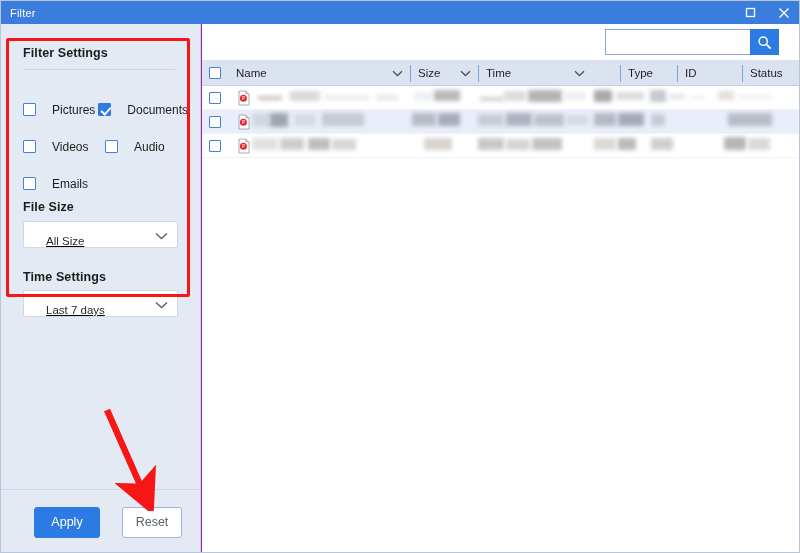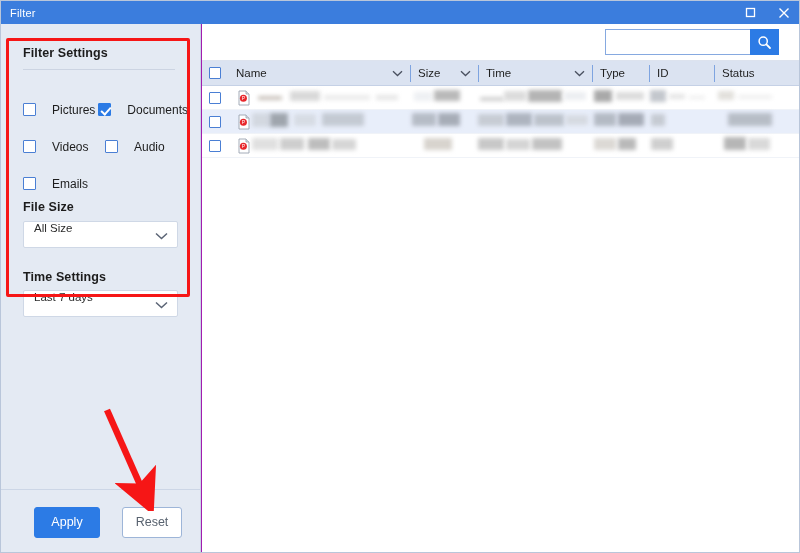--- a/index.html
+++ b/index.html
@@ -99,22 +99,23 @@
     white-space: nowrap;
   }
 
   
   .select {
     position: relative;
     height: 27px;
     background: #ffffff;
     border: 1px solid #cfd8e6;
     border-radius: 2px;
-    display: flex; align-items: flex-start;
-    padding-left: 10px;
+    display: flex; align-items: flex-end;
+    padding-left: 22px;
+    text-decoration: underline;
   }
   .select .value {
     font-size: 11.5px;
     color: #2a2a2a;
   }
   .select .chev {
     position: absolute; right: 9px; top: 50%;
     transform: translateY(-50%);
     color: #5b6475;
   }
@@ -392,21 +393,21 @@
       </div>
       <div class="th" style="width:114px;">
         <span class="sep"></span>
         <span>Time</span>
         <span class="hchev">
           <svg width="11" height="7" viewBox="0 0 11 7">
               <path d="M1 1.2 L5.5 5.5 L10 1.2" fill="none" stroke="#4a5160" stroke-width="1.3"></path>
             </svg>
         </span>
       </div>
-      <div class="th" style="width:57px;">
+      <div class="th" style="width:57px;margin-left:28px;">
         <span class="sep"></span>
         <span>Type</span>
       </div>
       <div class="th" style="width:65px;text-align:right;">
         <span class="sep"></span>
         <span>ID</span>
       </div>
       <div class="th" style="width:87px;">
         <span class="sep"></span>
         <span>Status</span>

